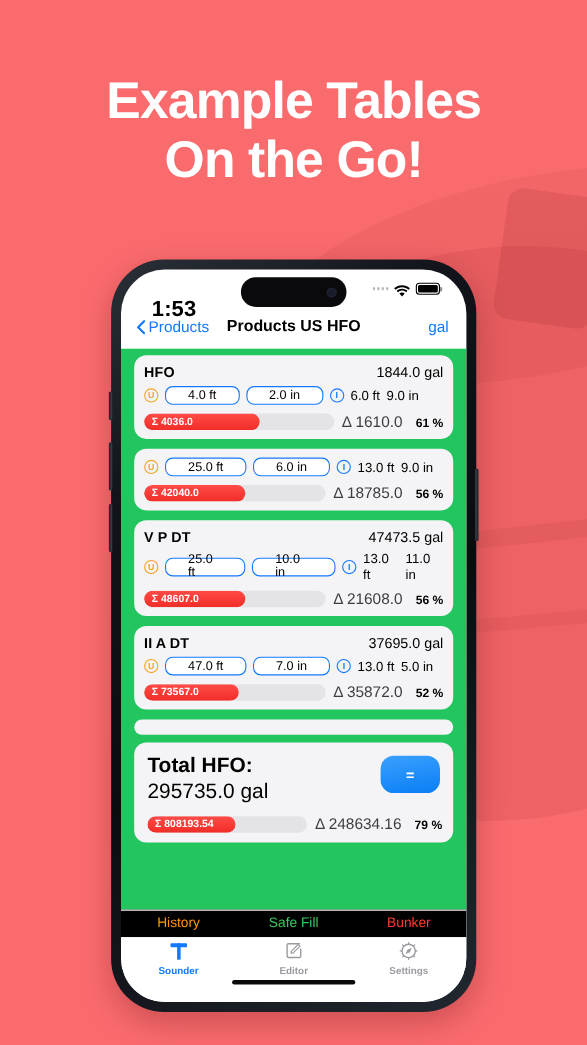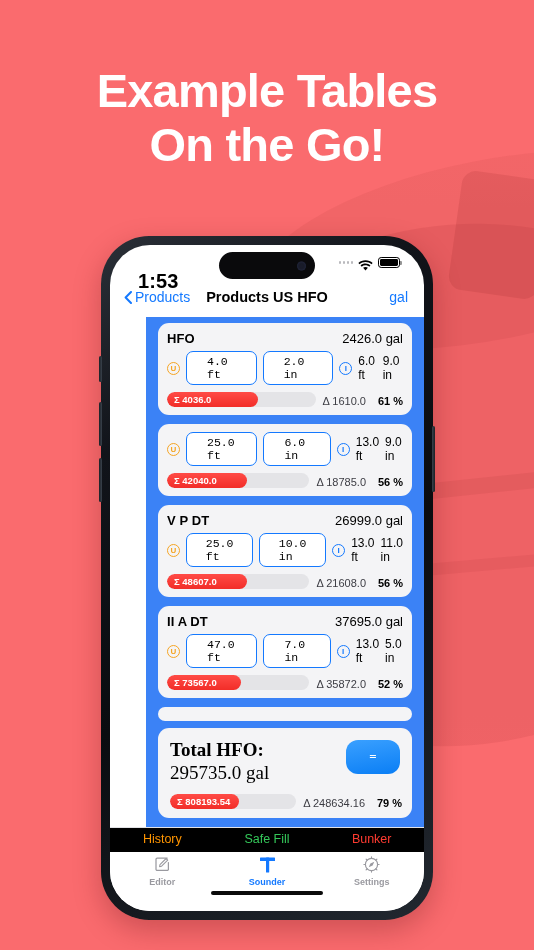--- a/index.html
+++ b/index.html
@@ -255,22 +255,21 @@
     background: #ffffff;
     box-shadow: 0 1px 2px rgba(0,0,0,0.14), 0 0 0 0.5px rgba(0,0,0,0.04);
     font-weight: 500;
   }
 
   
   #list {
     flex: 1 1 auto;
     overflow: hidden;
     padding: 6px 0 0 0;
-    background: #3b82f6;
-    margin-left: 36px;
+    background: #22c55e;
   }
   .tank-card {
     margin: 0 12px 9px 12px;
     background: #f4f4f6;
     border-radius: 11px;
     padding: 8px 9px 8px 9px;
   }
   .tc-row1 {
     display: flex;
     justify-content: space-between;
@@ -305,30 +304,29 @@
     align-items: center;
     justify-content: center;
     box-sizing: border-box;
     flex: 0 0 auto;
   }
   .ic-circ.blue { border-color: #1479ff; color: #1479ff; }
   .pill {
     border: 1.2px solid #1479ff;
     border-radius: 7px;
     min-width: 56px;
-    height: 34px;
+    height: 17px;
     display: flex;
     align-items: center;
     justify-content: center;
     font-size: 11.5px;
     color: #000;
     background: #ffffff;
     padding: 0 20px;
     box-sizing: border-box;
-    font-family: Liberation Mono, monospace;
   }
   .plain-val {
     font-size: 12px;
     color: #000;
   }
   .tc-row3 {
     display: flex;
     align-items: flex-end;
     gap: 7px;
   }
@@ -348,21 +346,21 @@
     display: flex;
     align-items: center;
     padding-left: 7px;
     box-sizing: border-box;
     color: #ffffff;
     font-size: 9.5px;
     font-weight: 700;
     white-space: nowrap;
   }
   .bar-delta {
-    font-size: 11px;
+    font-size: 14px;
     color: #3c3c43;
     white-space: nowrap;
     flex: 0 0 auto;
   }
   .bar-pct {
     font-size: 11px;
     font-weight: 700;
     color: #000;
     width: 30px;
     text-align: right;
@@ -380,21 +378,20 @@
     margin: 2px 12px 6px 12px;
     background: #f4f4f6;
     border-radius: 11px;
     padding: 10px 10px 9px 12px;
     position: relative;
   }
   #total-head {
     display: flex;
     align-items: flex-start;
     justify-content: space-between;
-    font-family: Liberation Serif, serif;
   }
   #total-label {
     font-size: 19px;
     font-weight: 700;
     color: #000;
     line-height: 23px;
   }
   #total-value {
     font-size: 19px;
     font-weight: 400;
@@ -538,21 +535,21 @@
       <div id="nav-title">Products US HFO</div>
       <div id="nav-unit">gal</div>
     </div>
 
 
     <div id="list">
 
       <div class="tank-card">
         <div class="tc-row1">
           <span class="tc-name">HFO</span>
-          <span class="tc-vol">2426.0 gal</span>
+          <span class="tc-vol">1844.0 gal</span>
         </div>
         <div class="tc-row2">
           <span class="ic-circ">U</span>
           <span class="pill">4.0 ft</span>
           <span class="pill">2.0 in</span>
           <span class="ic-circ blue">I</span>
           <span class="plain-val">6.0 ft</span>
           <span class="plain-val">9.0 in</span>
         </div>
         <div class="tc-row3">
@@ -578,21 +575,21 @@
             <span class="bar-fill" style="width:56%">Σ 42040.0</span>
           </span>
           <span class="bar-delta">Δ 18785.0</span>
           <span class="bar-pct">56 %</span>
         </div>
       </div>
 
       <div class="tank-card">
         <div class="tc-row1">
           <span class="tc-name">V P DT</span>
-          <span class="tc-vol">26999.0 gal</span>
+          <span class="tc-vol">47473.5 gal</span>
         </div>
         <div class="tc-row2">
           <span class="ic-circ">U</span>
           <span class="pill">25.0 ft</span>
           <span class="pill">10.0 in</span>
           <span class="ic-circ blue">I</span>
           <span class="plain-val">13.0 ft</span>
           <span class="plain-val">11.0 in</span>
         </div>
         <div class="tc-row3">
@@ -646,37 +643,37 @@
       </div>
     </div>
 
     <div id="quick">
       <div class="quick-item" style="color:#ff9500">History</div>
       <div class="quick-item" style="color:#34c759">Safe Fill</div>
       <div class="quick-item" style="color:#ff3b30">Bunker</div>
     </div>
 
     <div id="tabbar">
+      <div class="tab on">
+        <span class="tab-ic">
+          <svg width="19" height="19" viewBox="0 0 19 19">
+            <rect x="2" y="2.5" width="15" height="3.6" rx="0.6" fill="#1479ff"></rect>
+            <rect x="8" y="2.5" width="3.2" height="15" rx="0.6" fill="#1479ff"></rect>
+          </svg>
+        </span>
+        <span class="tab-lb">Sounder</span>
+      </div>
       <div class="tab">
         <span class="tab-ic">
           <svg width="19" height="19" viewBox="0 0 19 19">
             <path d="M14.2 3H4.2A1.2 1.2 0 0 0 3 4.2v10A1.2 1.2 0 0 0 4.2 15.4h10a1.2 1.2 0 0 0 1.2-1.2V7.6" stroke="#9a9aa0" stroke-width="1.25" fill="none" stroke-linecap="round"></path>
             <path d="M6.6 11.6 7 9.6l6.1-6.1 1.6 1.6-6.1 6.1z" stroke="#9a9aa0" stroke-width="1.1" fill="none" stroke-linejoin="round"></path>
           </svg>
         </span>
         <span class="tab-lb">Editor</span>
-      </div>
-      <div class="tab on">
-        <span class="tab-ic">
-          <svg width="19" height="19" viewBox="0 0 19 19">
-            <rect x="2" y="2.5" width="15" height="3.6" rx="0.6" fill="#1479ff"></rect>
-            <rect x="8" y="2.5" width="3.2" height="15" rx="0.6" fill="#1479ff"></rect>
-          </svg>
-        </span>
-        <span class="tab-lb">Sounder</span>
       </div>
       <div class="tab">
         <span class="tab-ic">
           <svg width="19" height="19" viewBox="0 0 19 19">
             <circle cx="9.5" cy="9.5" r="6.1" stroke="#9a9aa0" stroke-width="1.2" fill="none"></circle>
             <g stroke="#9a9aa0" stroke-width="1.15" stroke-linecap="round">
               <path d="M9.5 1.9v1.6M9.5 15.5v1.6M1.9 9.5h1.6M15.5 9.5h1.6M4.1 4.1l1.15 1.15M13.75 13.75l1.15 1.15M14.9 4.1l-1.15 1.15M5.25 13.75 4.1 14.9"></path>
             </g>
             <path d="M12.3 6.7 8.4 8.4l-1.7 3.9 3.9-1.7z" fill="#9a9aa0"></path>
           </svg>

